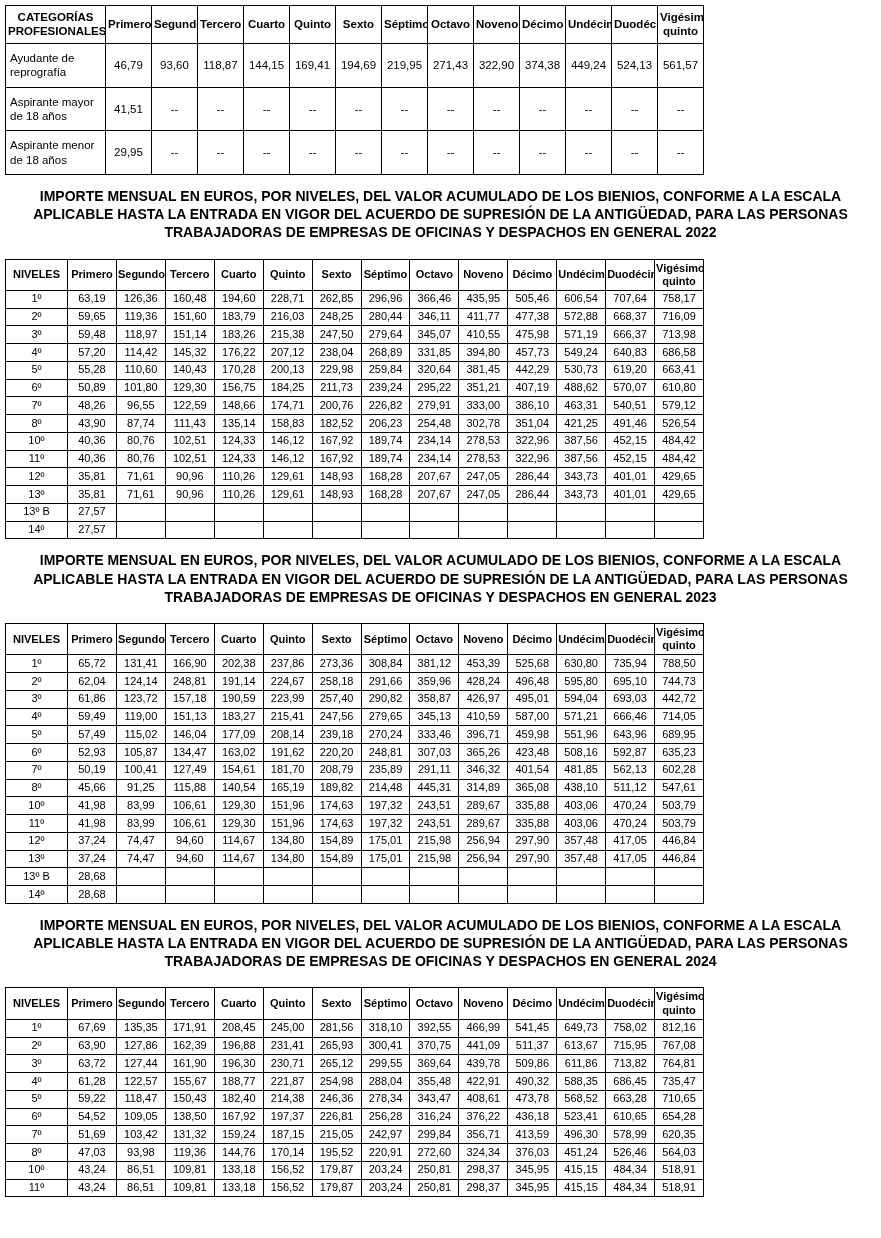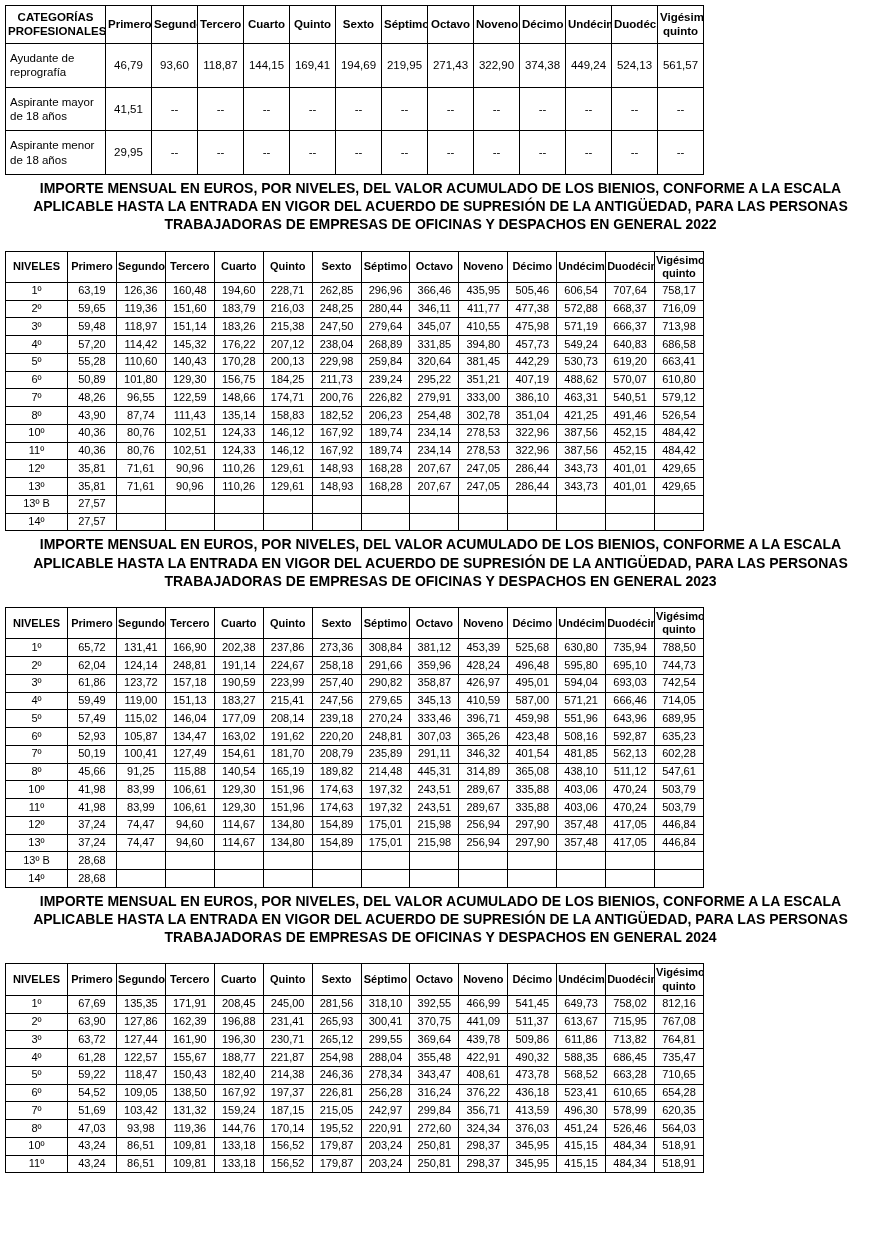--- a/index.html
+++ b/index.html
@@ -39,21 +39,21 @@
     padding-left: 4px;
     padding-right: 2px;
   }
   
   .section-title {
     font-weight: bold;
     text-align: center;
     font-size: 14px;
     line-height: 1.3;
     max-width: 845px;
-    margin: 4px auto 17px auto;
+    margin: 12px auto 17px auto;
   }
   
   .niv-table { font-size: 11px; }
   .niv-table th { font-weight: bold; padding: 2px 1px; line-height: 1.2; }
   .niv-table td { padding: 1.5px 1px; }
   .niv-table col.label-col { width: 62px; }
 </style>
 </head>
 <body>
 
@@ -488,21 +488,21 @@
           <td>157,18</td>
           <td>190,59</td>
           <td>223,99</td>
           <td>257,40</td>
           <td>290,82</td>
           <td>358,87</td>
           <td>426,97</td>
           <td>495,01</td>
           <td>594,04</td>
           <td>693,03</td>
-          <td>742,54</td>
+          <td>442,72</td>
         </tr>
         <tr>
           <td class="label-col">4º</td>
           <td>59,49</td>
           <td>119,00</td>
           <td>151,13</td>
           <td>183,27</td>
           <td>215,41</td>
           <td>247,56</td>
           <td>279,65</td>

